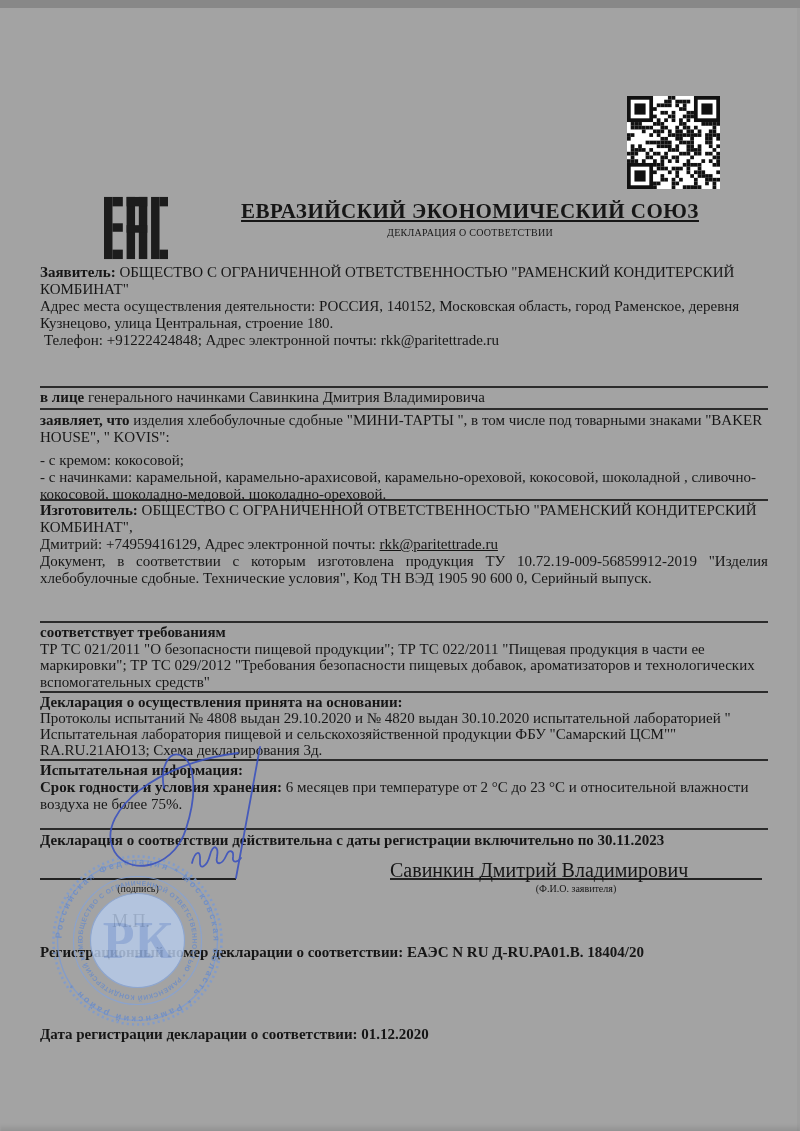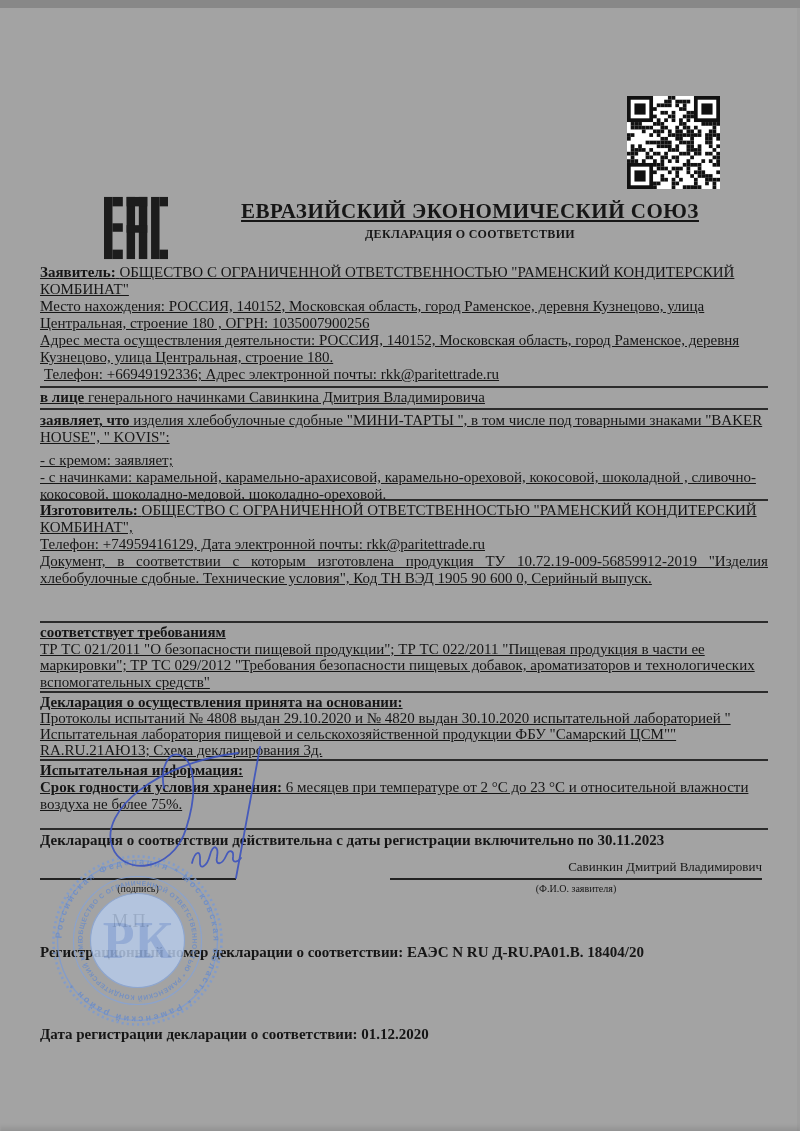--- a/index.html
+++ b/index.html
@@ -3,36 +3,36 @@
 <meta charset="utf-8">
 <style>
   html,body{margin:0;padding:0;background:#888;}
   .page{
     position:relative;width:800px;height:1131px;margin:8px auto;
     background:#a3a3a3;overflow:hidden;
     font-family:"Liberation Serif","DejaVu Serif",serif;
     color:#161616;
   }
   .abs{position:absolute;}
-  p{margin:0;text-decoration:underline;}
+  p{margin:0;}
   b{font-weight:bold;}
   .rule{position:absolute;left:40px;width:728px;height:2px;background:#2b2b2b;}
   .hdr-title{
     position:absolute;left:190px;top:191px;width:560px;text-align:center;
   }
   .union{font-size:21px;font-weight:bold;text-decoration:underline;letter-spacing:.5px;white-space:nowrap;}
-  .doctitle{font-size:12px;font-weight:bold;margin-top:3px;letter-spacing:.3px;}
+  .doctitle{font-size:10px;font-weight:normal;margin-top:3px;letter-spacing:.3px;}
   .blk{position:absolute;left:40px;width:728px;font-size:15px;}
   .lh17{line-height:17px;} .lh165{line-height:16.5px;} .lh16{line-height:16px;}
   .just{text-align:justify;}
   .u{text-decoration:underline;}
   .boldline{font-weight:bold;}
   .sigline{position:absolute;top:870px;height:1.6px;background:#222;}
   .caption{position:absolute;top:875px;font-size:10px;text-align:center;}
-  .fio{position:absolute;top:851px;left:390px;width:372px;text-align:right;font-size:13px;}
+  .fio{position:absolute;top:851px;left:390px;width:372px;text-align:left;font-size:20px;}
   .mp{position:absolute;top:903px;left:112px;font-size:18px;}
   .regline{position:absolute;left:40px;width:728px;font-size:15px;font-weight:bold;}
   svg{display:block;}
   .stamp-wrap{position:absolute;left:45px;top:840px;opacity:.82;pointer-events:none;}
   .sig-wrap{position:absolute;left:60px;top:733px;pointer-events:none;}
   .bottom-shade{position:absolute;left:0;right:0;bottom:0;height:15px;
     background:linear-gradient(180deg,rgba(0,0,0,0),rgba(95,95,95,.5));filter:blur(1px);}
   .right-edge{position:absolute;right:0;top:0;bottom:0;width:3px;background:rgba(140,140,140,.22);}
   .stamp-ring-text{font-family:"Liberation Sans",sans-serif;font-weight:bold;fill:#6a8cc9;}
   .stamp-mono{font-family:"Liberation Serif",serif;font-weight:bold;fill:#93afe0;}
@@ -302,44 +302,43 @@
     </g>
   </svg>
 
   <div class="hdr-title">
     <div class="union">ЕВРАЗИЙСКИЙ ЭКОНОМИЧЕСКИЙ СОЮЗ</div>
     <div class="doctitle">ДЕКЛАРАЦИЯ О СООТВЕТСТВИИ</div>
   </div>
 
   <div class="blk lh17" style="top:256px">
     <p><b>Заявитель:</b> <span>ОБЩЕСТВО С ОГРАНИЧЕННОЙ ОТВЕТСТВЕННОСТЬЮ "РАМЕНСКИЙ КОНДИТЕРСКИЙ КОМБИНАТ"</span></p>
-    <p>Место нахождения: РОССИЯ, 140152, Московская область, город Раменское,  деревня Кузнецово, улица Центральная, строение 180 , ОГРН: 1035007900256</p>
     <p>Адрес места осуществления деятельности: РОССИЯ, 140152, Московская область, город Раменское,  деревня Кузнецово, улица Центральная, строение 180.</p>
-    <p style="padding-left:4px">Телефон: +66949192336;  Адрес электронной почты: rkk@paritettrade.ru</p>
+    <p style="padding-left:4px">Телефон: +91222424848;  Адрес электронной почты: rkk@paritettrade.ru</p>
   </div>
 
   <div class="rule" style="top:378px"></div>
 
   <div class="blk" style="top:381px">
     <p><b>в лице</b><span> генерального начинками Савинкина Дмитрия Владимировича</span></p>
   </div>
 
   <div class="rule" style="top:400px"></div>
 
   <div class="blk lh17" style="top:404px">
     <p><b>заявляет, что</b><span> изделия хлебобулочные сдобные "МИНИ-ТАРТЫ ", в том числе под товарными знаками "BAKER HOUSE", " KOVIS":</span></p>
-    <p style="margin-top:6px">- с кремом: заявляет;</p>
+    <p style="margin-top:6px">- с кремом: кокосовой;</p>
     <p>- с начинками: карамельной, карамельно-арахисовой, карамельно-ореховой, кокосовой,  шоколадной , сливочно-кокосовой,  шоколадно-медовой, шоколадно-ореховой.</p>
   </div>
 
   <div class="rule" style="top:491px"></div>
 
   <div class="blk lh17" style="top:494px">
     <p><b>Изготовитель:</b> <span>ОБЩЕСТВО С ОГРАНИЧЕННОЙ ОТВЕТСТВЕННОСТЬЮ "РАМЕНСКИЙ КОНДИТЕРСКИЙ КОМБИНАТ",</span></p>
-    <p><span>Телефон: +74959416129, Дата электронной почты: </span><span class="u">rkk@paritettrade.ru</span></p>
+    <p><span>Дмитрий: +74959416129, Адрес электронной почты: </span><span class="u">rkk@paritettrade.ru</span></p>
     <p class="just">Документ,  в соответствии с которым изготовлена продукция ТУ 10.72.19-009-56859912-2019 "Изделия хлебобулочные сдобные. Технические условия", Код ТН ВЭД 1905 90 600 0, Серийный выпуск.</p>
   </div>
 
   <div class="rule" style="top:613px"></div>
 
   <div class="blk lh165" style="top:616px">
     <p class="boldline">соответствует требованиям</p>
     <p>ТР ТС 021/2011 "О безопасности пищевой продукции"; ТР ТС 022/2011 "Пищевая продукция  в части ее маркировки"; ТР ТС 029/2012 "Требования безопасности пищевых добавок, ароматизаторов и технологических вспомогательных средств"</p>
   </div>
 

